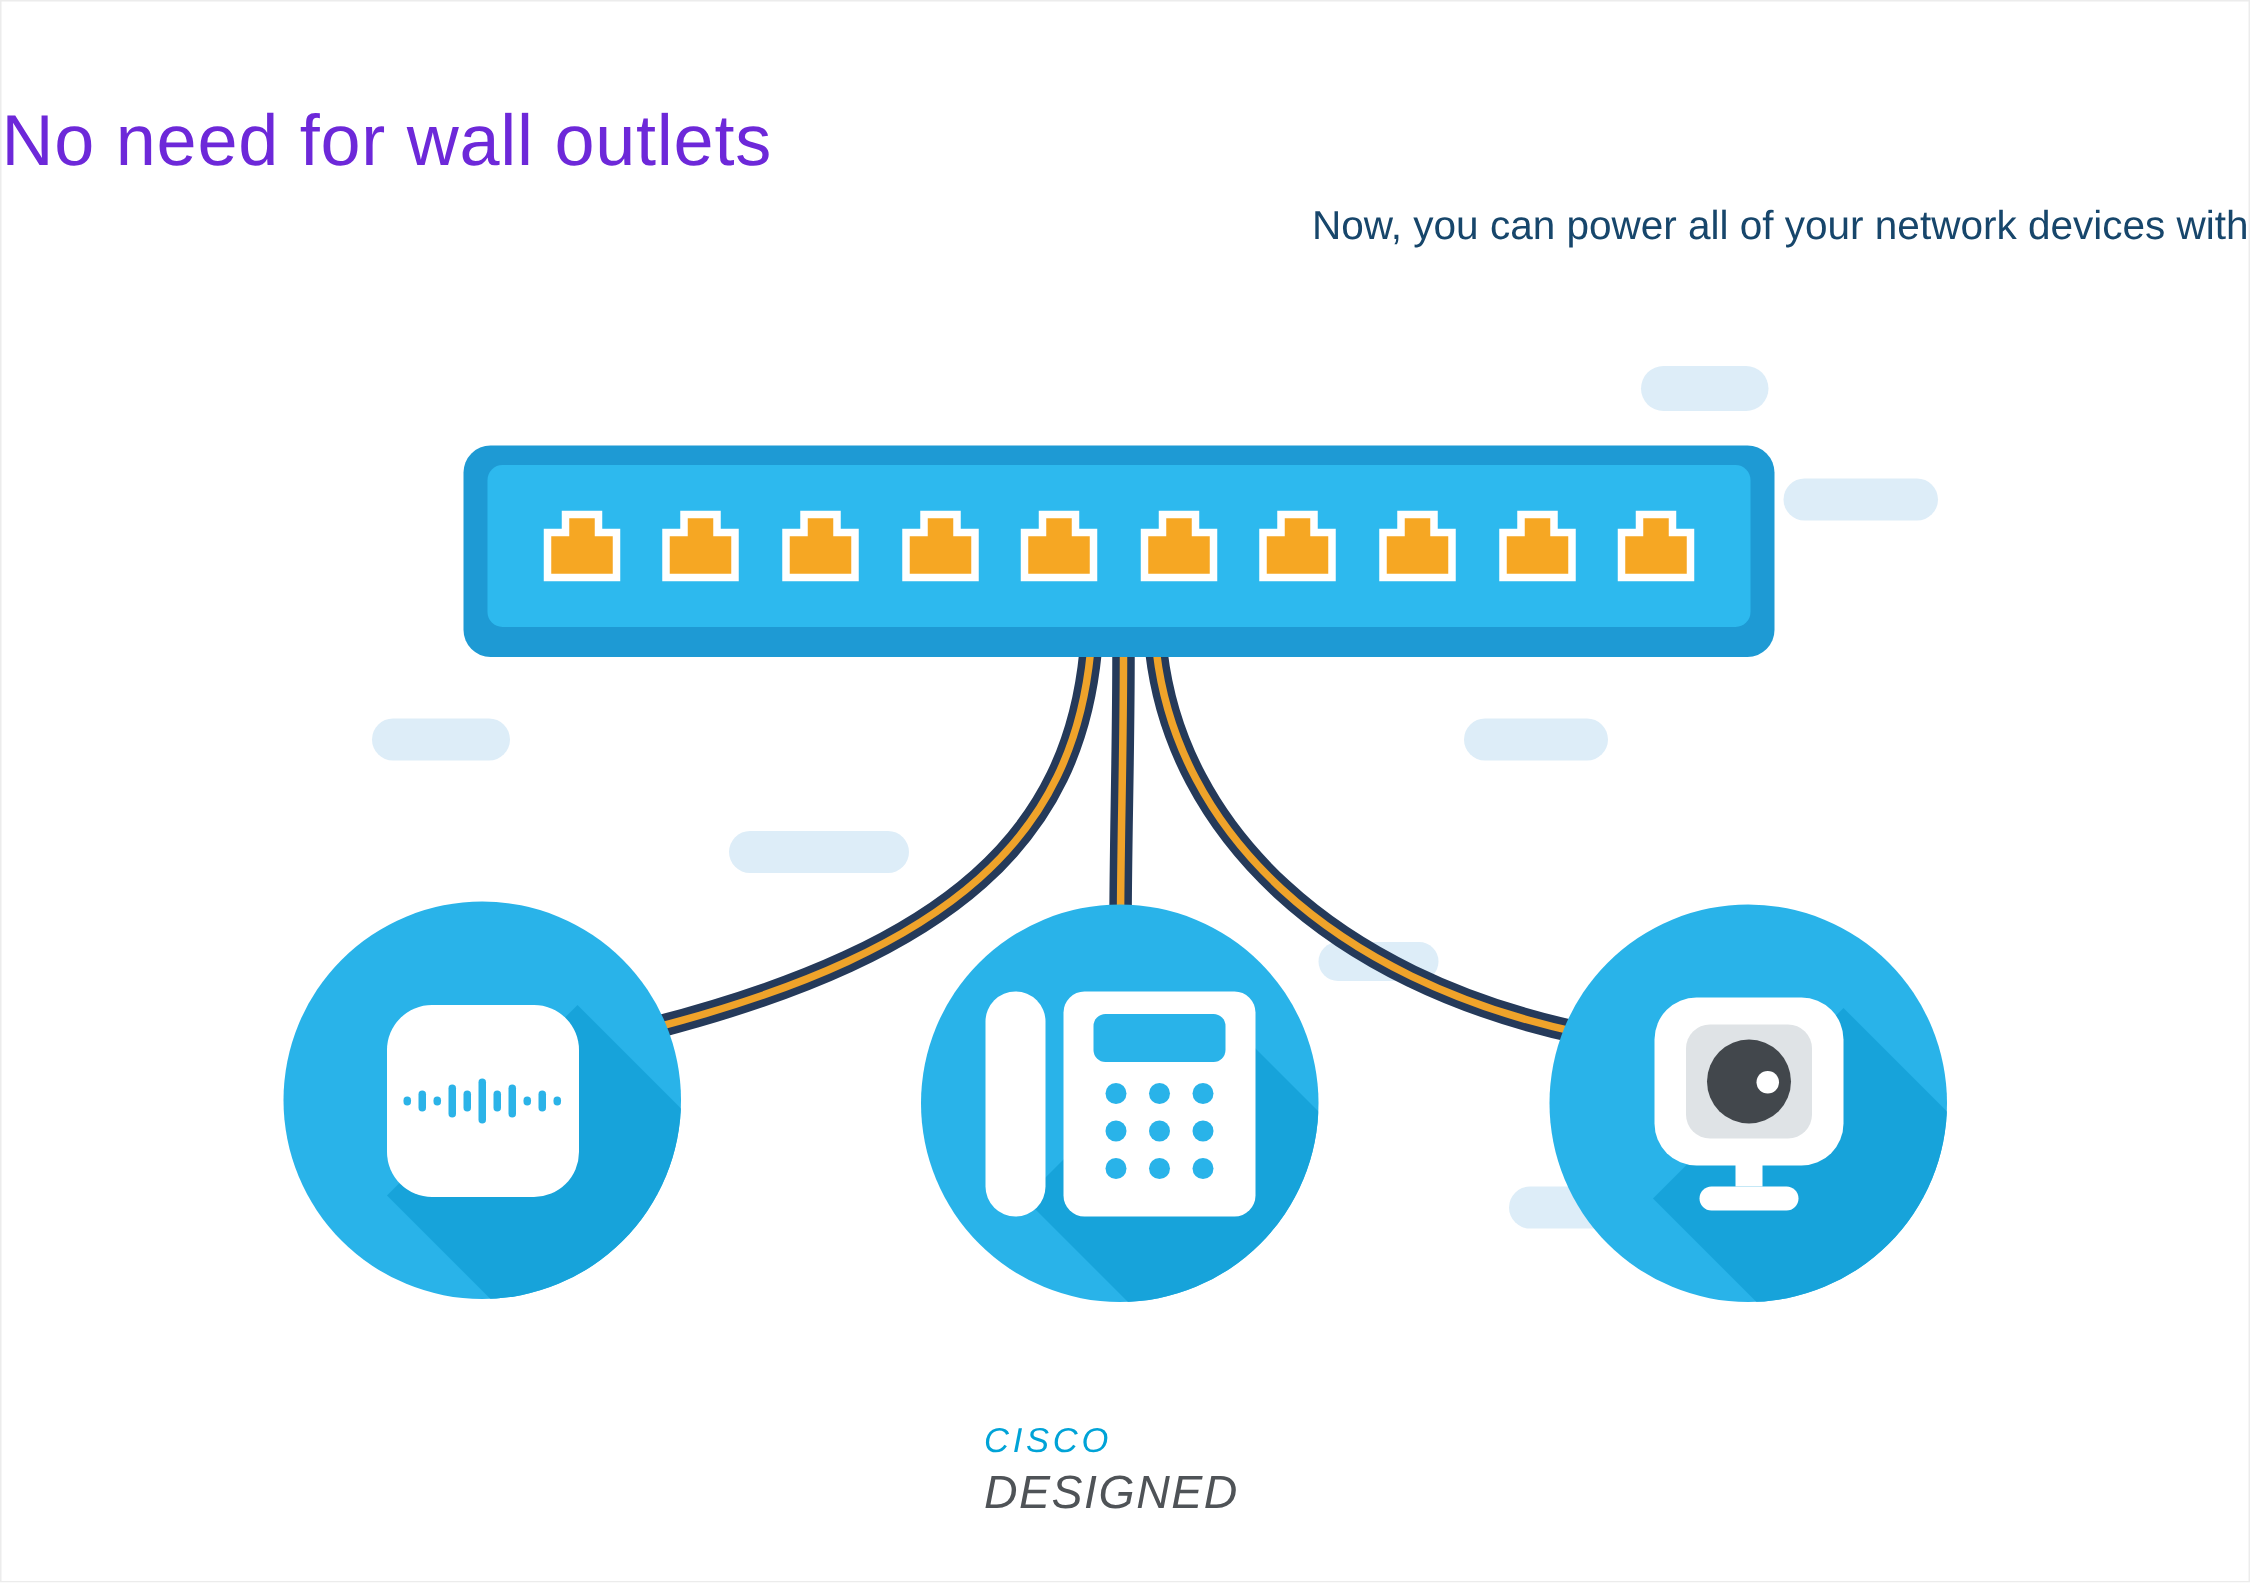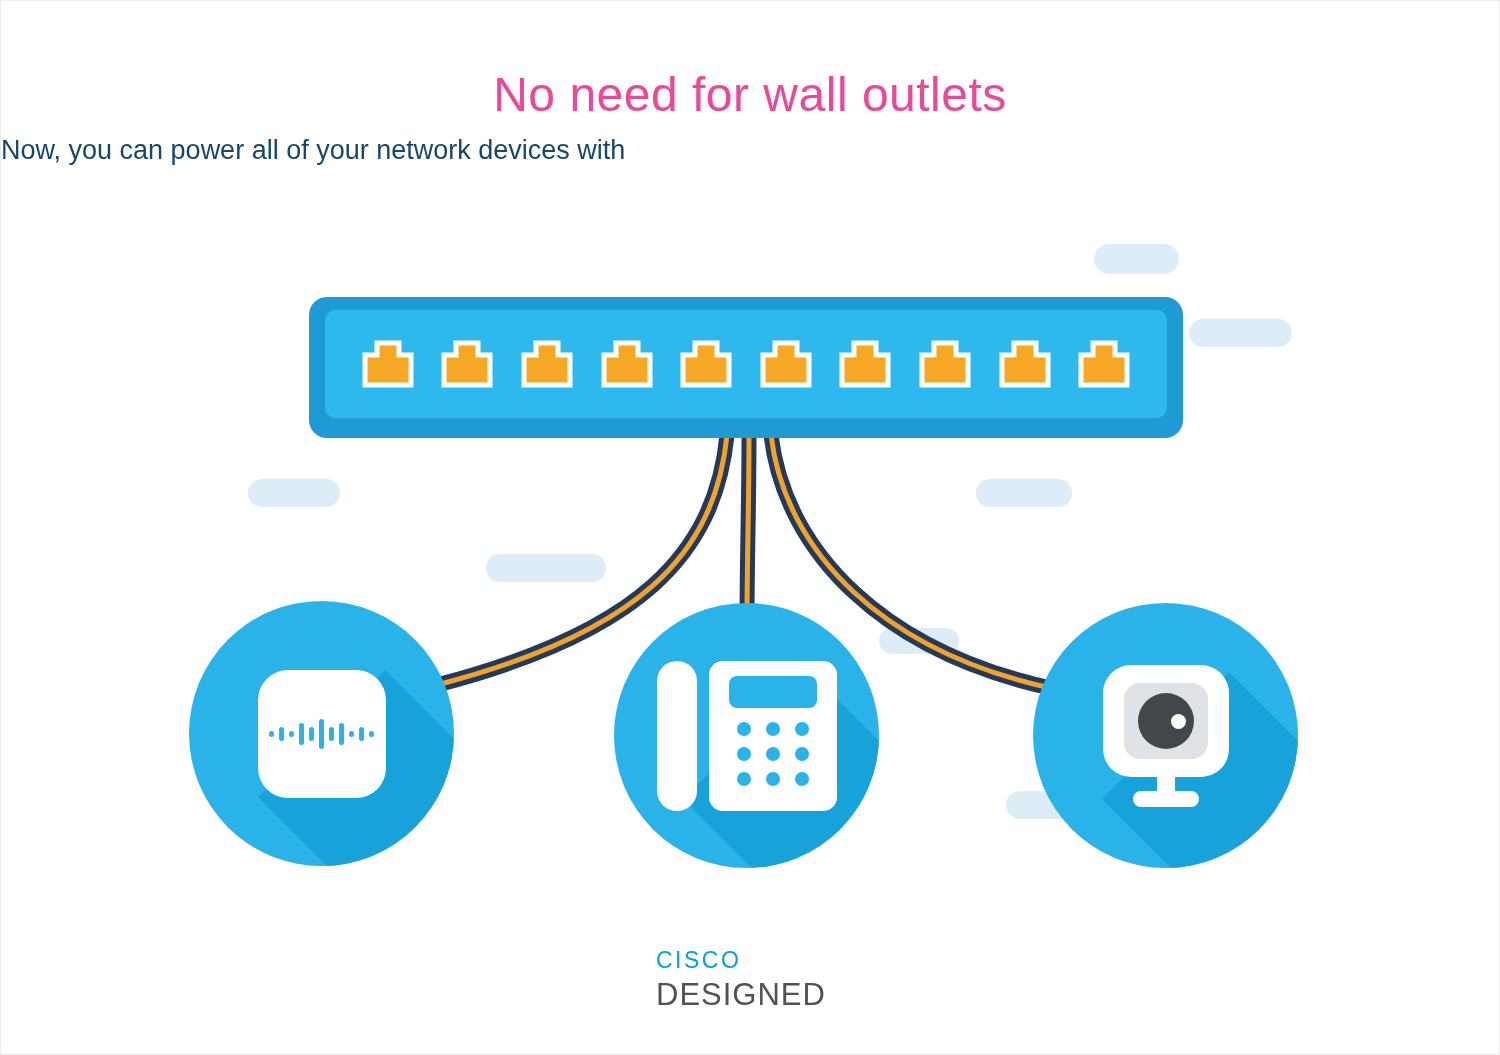--- a/index.html
+++ b/index.html
@@ -3,25 +3,25 @@
 <meta charset="utf-8">
 <style>
   html,body{margin:0;padding:0;background:#ffffff;}
   .page{
     position:relative;width:1500px;height:1055px;background:#ffffff;
     font-family:"Liberation Sans",sans-serif;overflow:hidden;
     border:1px solid #ececec;box-sizing:border-box;
   }
   
   .title{
-    position:absolute;top:66px;left:0;width:100%;text-align:center;
-    font-size:48px;font-weight:500;color:#ec4899;letter-spacing:.5px;
+    position:absolute;top:66px;left:0;width:100%;text-align:left;
+    font-size:48px;font-weight:500;color:#6d28d9;letter-spacing:.5px;
   }
   .subtitle{
-    position:absolute;top:130px;left:0;width:100%;text-align:left;
+    position:absolute;top:130px;left:0;width:100%;text-align:right;
     font-size:27px;line-height:38px;font-weight:400;color:#17466b;
   }
   
   .pill{position:absolute;background:#ddedf8;border-radius:16px;}
   .p1{left:1093px;top:243px;width:85px;height:30px;}
   .p2{left:1188px;top:318px;width:103px;height:28px;}
   .p3{left:247px;top:478px;width:92px;height:28px;}
   .p4{left:975px;top:478px;width:96px;height:28px;}
   .p5{left:485px;top:553px;width:120px;height:28px;}
   .p6{left:878px;top:627px;width:80px;height:26px;}
@@ -77,21 +77,21 @@
   }
   .cam-bezel{
     width:84px;height:76px;background:#dfe3e6;border-radius:16px;
     display:flex;align-items:center;justify-content:center;
   }
   .cam-lens{width:56px;height:56px;border-radius:50%;background:#42474c;position:relative;}
   .cam-highlight{position:absolute;width:15px;height:15px;border-radius:50%;background:#ffffff;right:8px;top:21px;}
   .cam-neck{width:18px;height:16px;background:#ffffff;margin-top:-2px;}
   .cam-base{width:66px;height:16px;background:#ffffff;border-radius:9px;}
   
-  .logo{position:absolute;left:655px;top:946px;}
+  .logo{position:absolute;left:655px;top:946px;font-style:italic;}
   .logo-cisco{font-size:23px;letter-spacing:2.5px;color:#00a3d7;font-weight:400;}
   .logo-designed{font-size:31px;letter-spacing:1px;color:#4f5357;font-weight:400;margin-top:3px;}
 </style>
 </head>
 <body>
 
 <div class="page">
 
   <div class="title">No need for wall outlets</div>
   <div class="subtitle">

